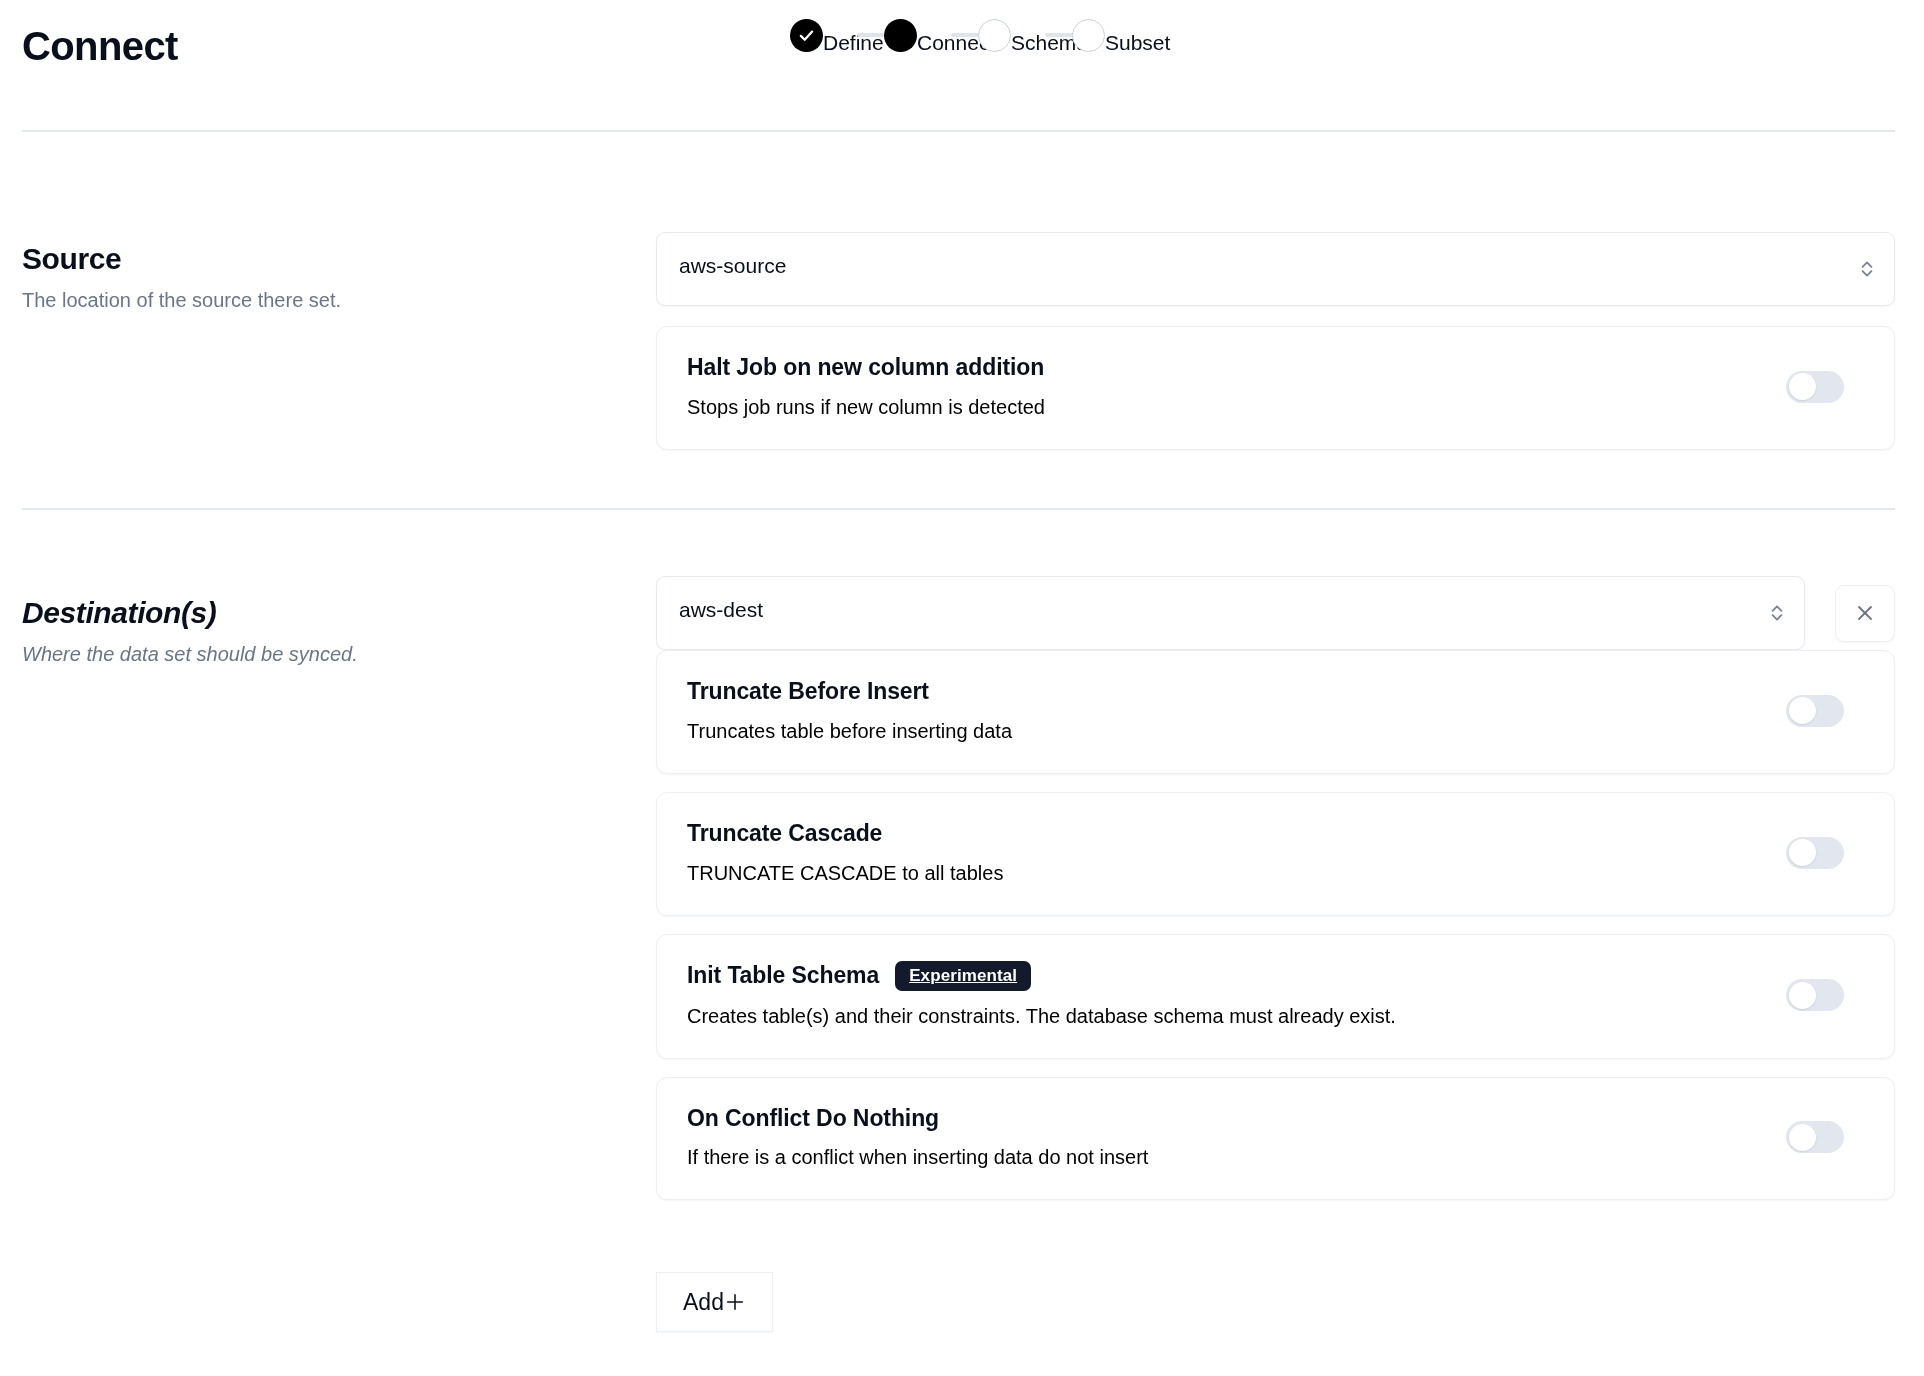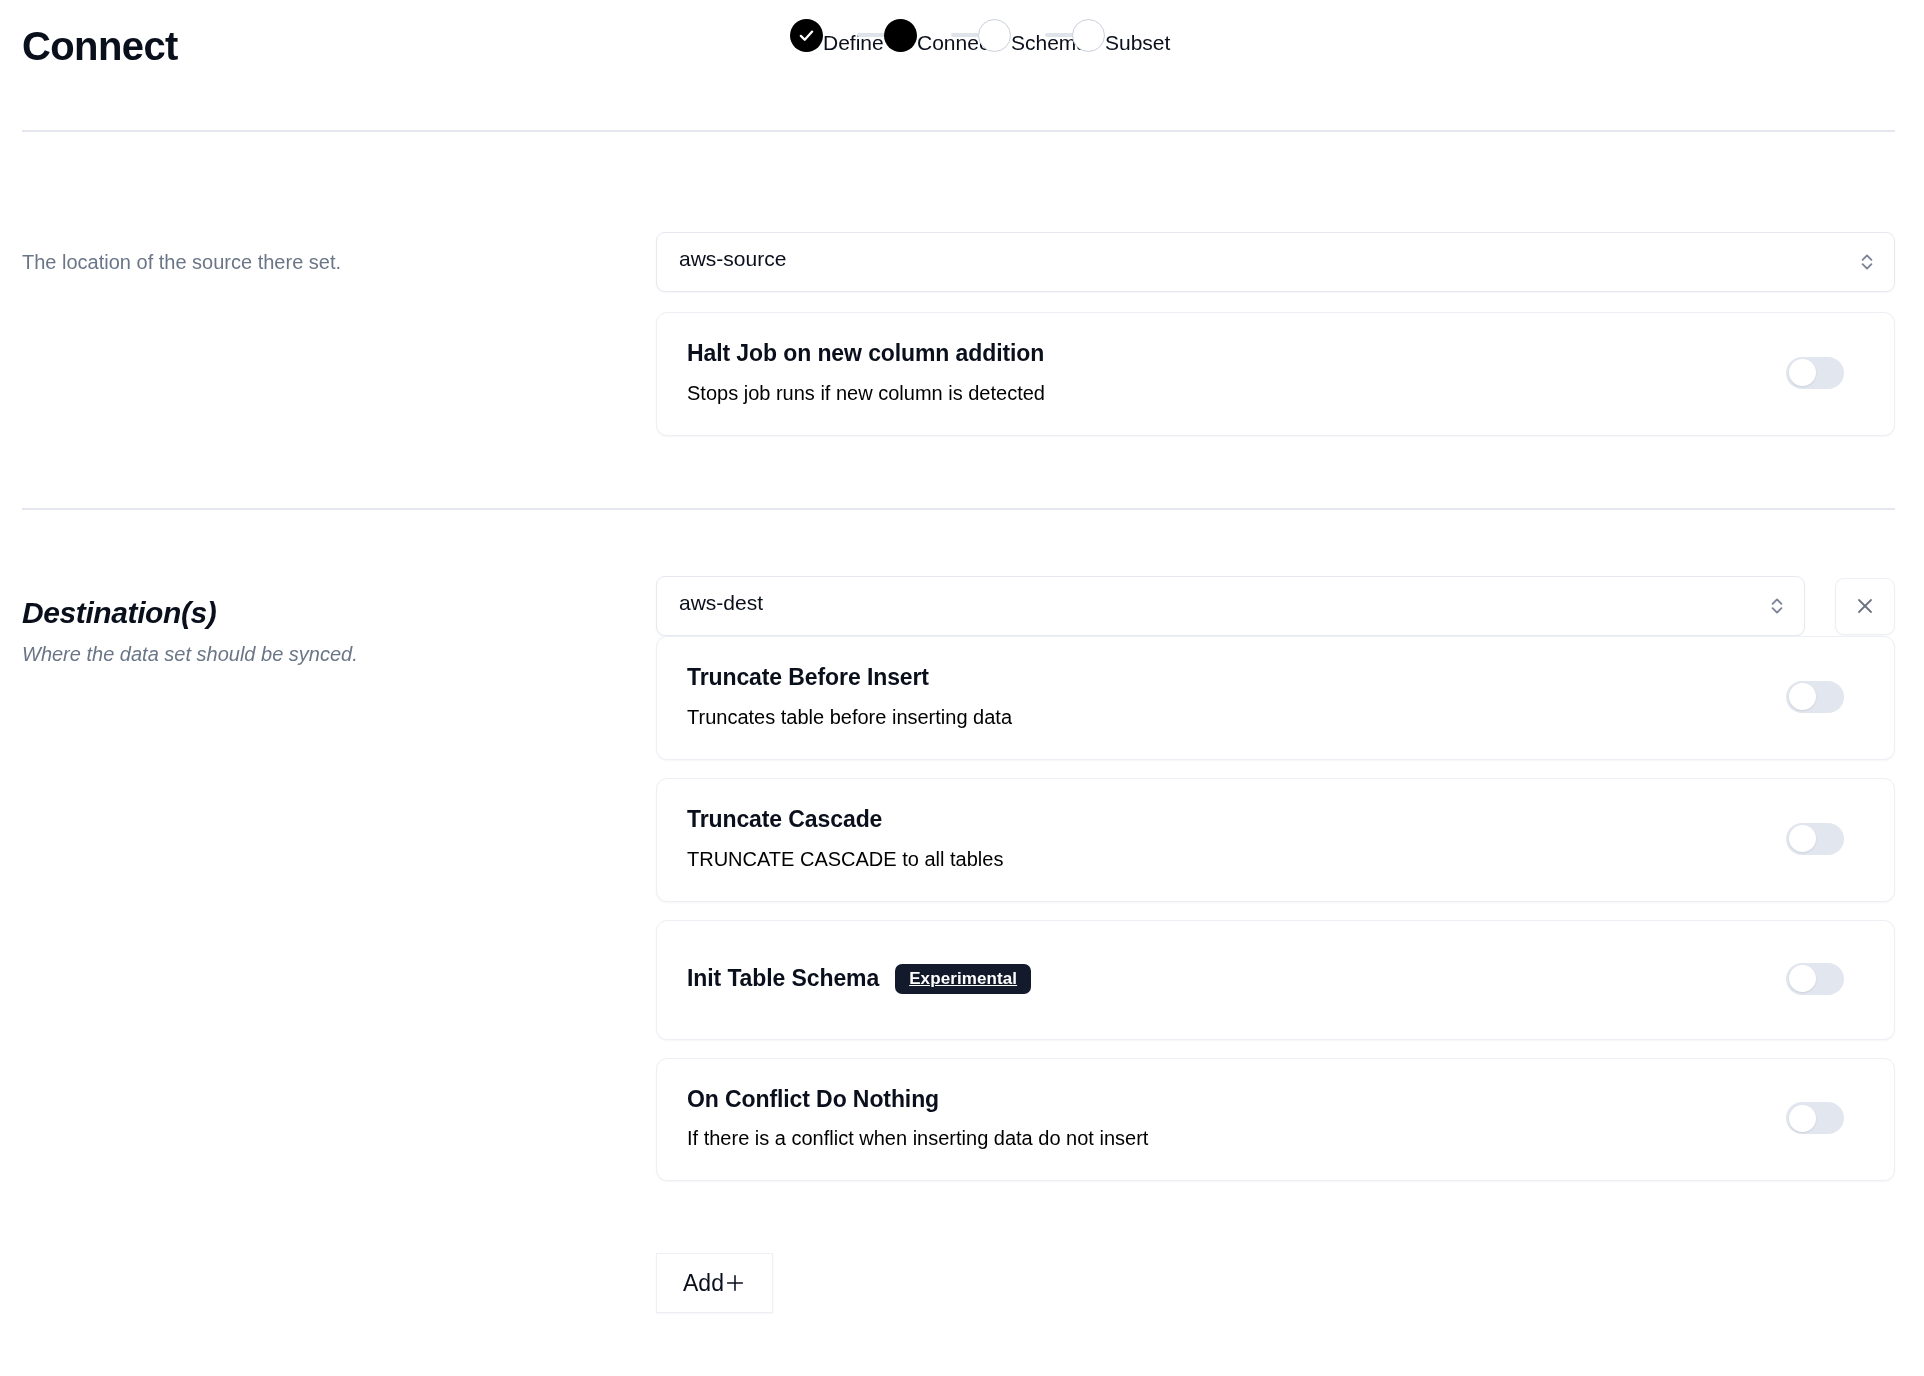--- a/index.html
+++ b/index.html
@@ -142,21 +142,21 @@
 
   
   .select-row {
     display: flex;
     align-items: center;
     gap: 30px;
   }
 
   .select {
     position: relative;
-    height: 60px;
+    height: 74px;
     background: #ffffff;
     border: 1.5px solid #e6e9ef;
     border-radius: 9px;
     display: flex;
     align-items: center;
     padding: 0 44px 8px 22px;
     box-shadow: 0 1px 2px rgba(16, 24, 40, 0.04);
     flex: 1 1 auto;
   }
 
@@ -335,20 +335,21 @@
       </div>
 
     </div>
   </div>
 
   <div class="divider one"></div>
 
   <div class="section" style="top:232px;">
 
     <div class="section-label" style="top:8px;">
+      <div class="section-title">Source</div>
       <div class="section-desc">The location of the source there set.</div>
     </div>
 
     <div class="section-body">
 
       <div class="select-row">
         <div class="select">
           <span class="select-value">aws-source</span>
           <svg class="select-chevrons" viewBox="0 0 16 20" fill="none" stroke="#7b8496" stroke-width="1.7" stroke-linecap="round" stroke-linejoin="round">
             <path d="M4 8 L8 4 L12 8"></path>
@@ -426,20 +427,21 @@
             <span class="knob"></span>
           </div>
         </div>
 
         <div class="opt-card">
           <div class="opt-text">
             <div class="opt-title-row">
               <span class="opt-title">Init Table Schema</span>
               <span class="badge">Experimental</span>
             </div>
+            <div class="opt-desc">Creates table(s) and their constraints. The database schema must already exist.</div>
           </div>
           <div class="toggle">
             <span class="knob"></span>
           </div>
         </div>
 
         <div class="opt-card">
           <div class="opt-text">
             <div class="opt-title-row">
               <span class="opt-title">On Conflict Do Nothing</span>

